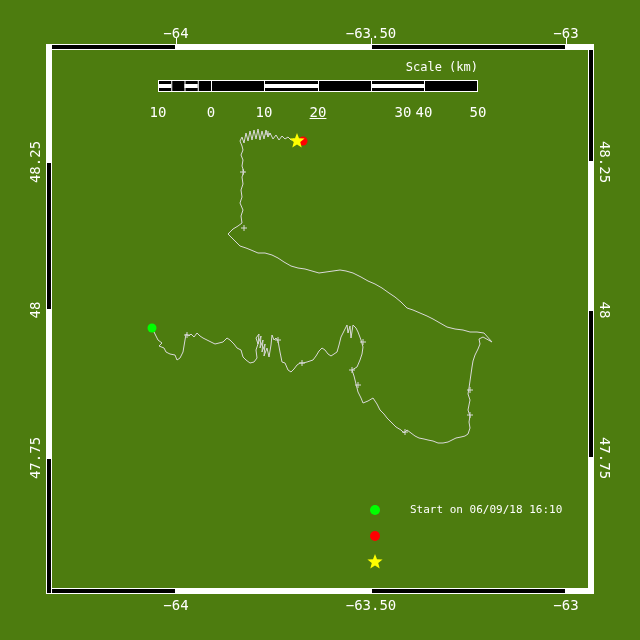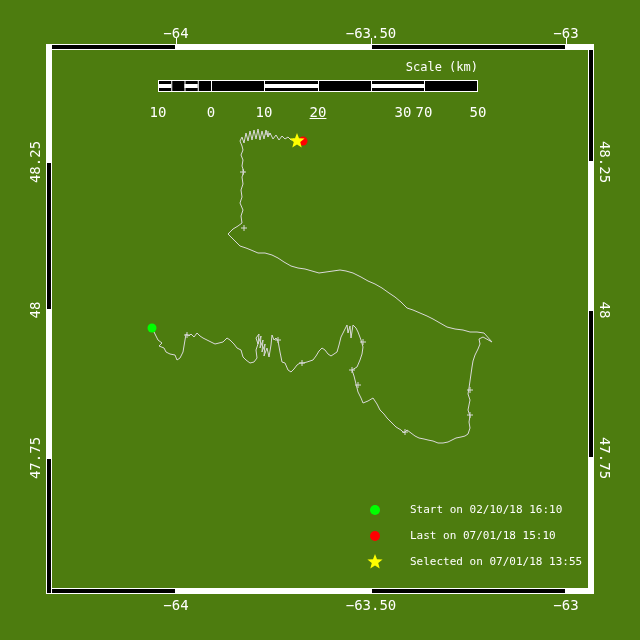--- a/index.html
+++ b/index.html
@@ -94,20 +94,18 @@
       <div class="lbl" style="left: 35px; top: 310px; transform: translate(-50%, -50%) rotate(-90deg);">48</div>
       <div class="lbl" style="left: 35px; top: 458px; transform: translate(-50%, -50%) rotate(-90deg);">47.75</div>
       <div class="lbl" style="left: 605px; top: 162px; transform: translate(-50%, -50%) rotate(90deg);">48.25</div>
       <div class="lbl" style="left: 605px; top: 310px; transform: translate(-50%, -50%) rotate(90deg);">48</div>
       <div class="lbl" style="left: 605px; top: 458px; transform: translate(-50%, -50%) rotate(90deg);">47.75</div>
       <div class="lbl scale-num" style="left: 158px; top: 112px; transform: translate(-50%, -50%);">10</div>
       <div class="lbl scale-num" style="left: 211px; top: 112px; transform: translate(-50%, -50%);">0</div>
       <div class="lbl scale-num" style="left: 264px; top: 112px; transform: translate(-50%, -50%);">10</div>
       <div class="lbl scale-num" style="left: 318px; top: 112px; transform: translate(-50%, -50%); text-decoration: underline;">20</div>
       <div class="lbl scale-num" style="left: 371px; top: 112px; transform: translate(-50%, -50%); margin-left: 32px;">30</div>
-      <div class="lbl scale-num" style="left: 424px; top: 112px; transform: translate(-50%, -50%);">70</div>
+      <div class="lbl scale-num" style="left: 424px; top: 112px; transform: translate(-50%, -50%);">40</div>
       <div class="lbl scale-num" style="left: 478px; top: 112px; transform: translate(-50%, -50%);">50</div>
     </div>
   <div class="scale-title">Scale (km)</div>
-  <div class="legend-label lg0">Start on 02/10/18 16:10</div>
-  <div class="legend-label lg1">Last on 07/01/18 15:10</div>
-  <div class="legend-label lg2">Selected on 07/01/18 13:55</div>
+  <div class="legend-label lg0">Start on 06/09/18 16:10</div>
 </div>
 
 </body></html>

